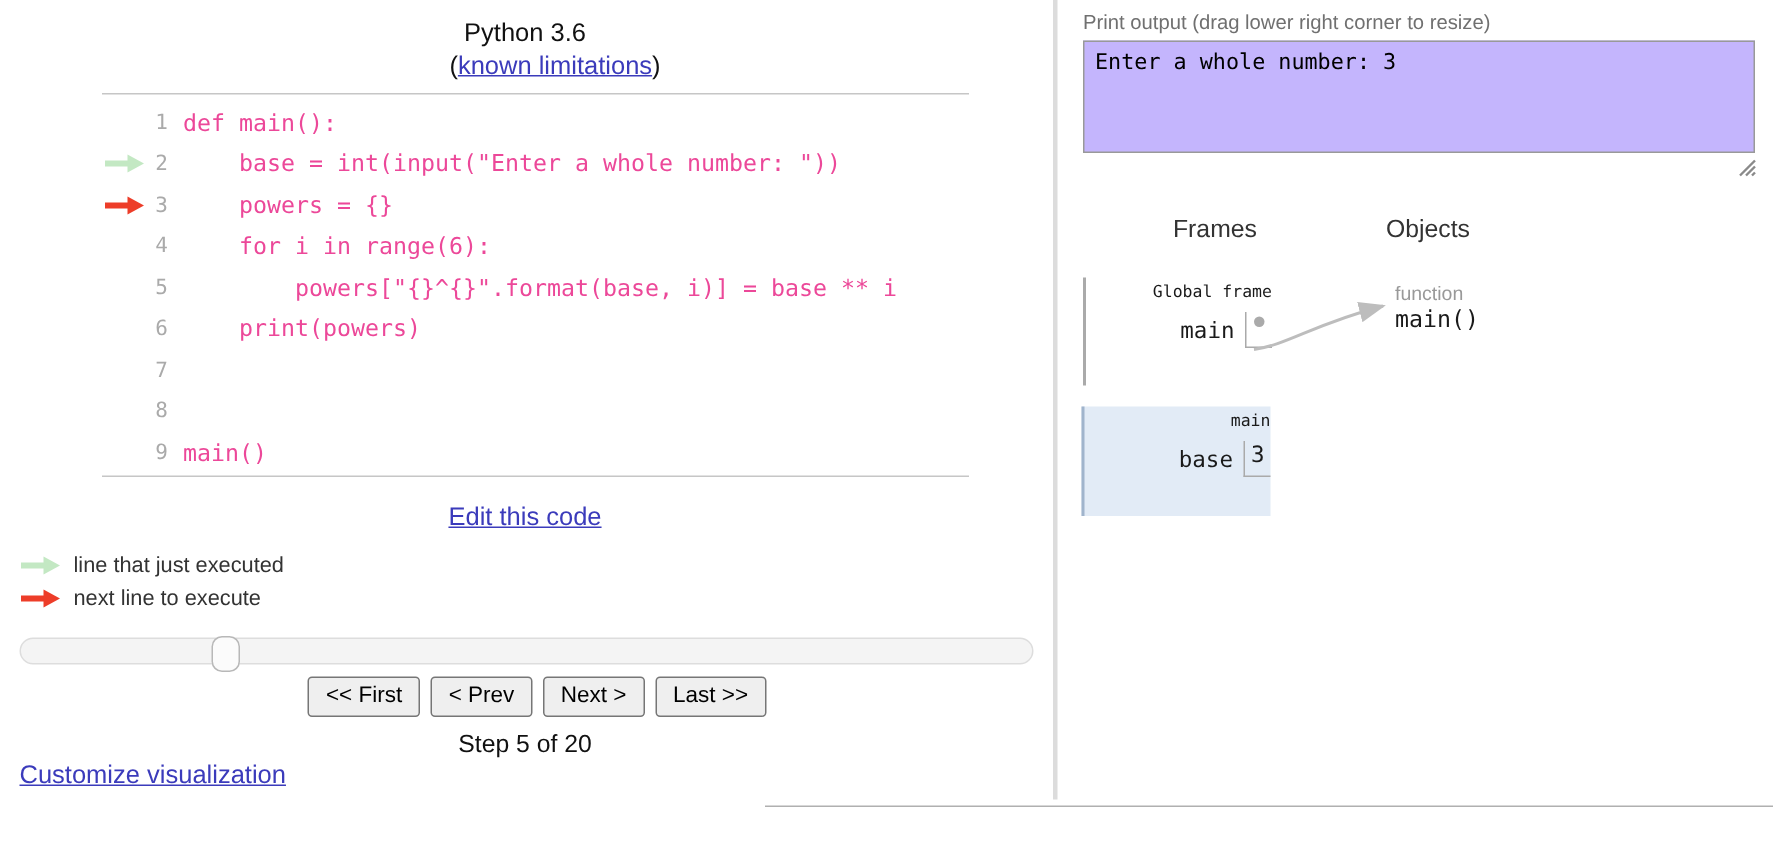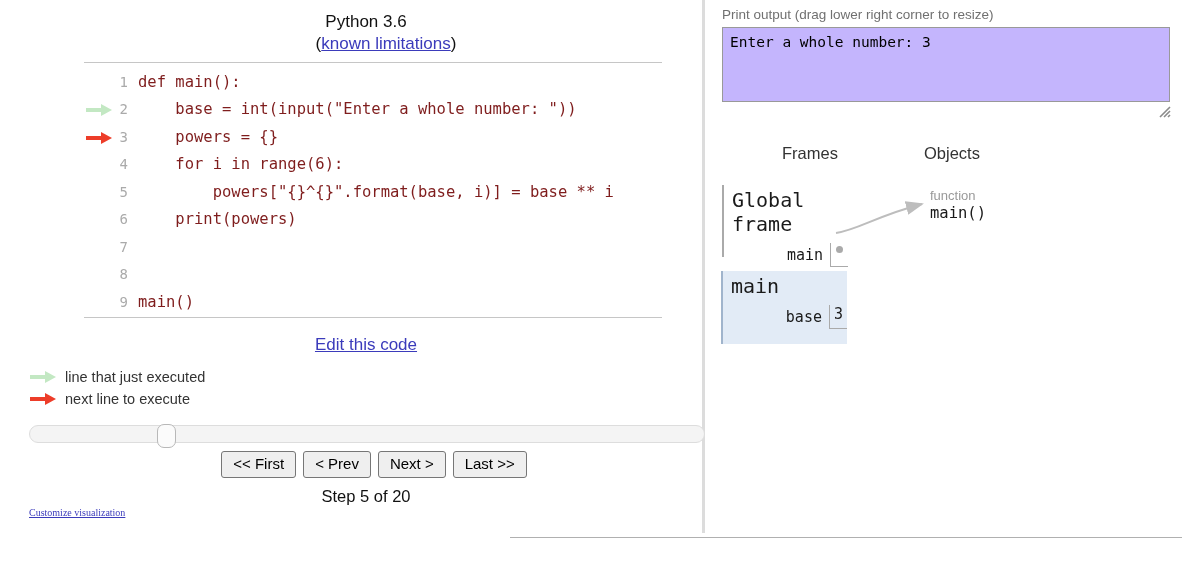--- a/index.html
+++ b/index.html
@@ -17,21 +17,21 @@
   .vdivider {
     position: absolute; left: 702px; top: 0; width: 3px; height: 533px;
     background: #dcdcdc;
   }
   .hdivider {
     position: absolute; left: 510px; top: 537px; width: 672px; height: 1px;
     background: #b0b0b0;
   }
 
   
-  .left-pane { position: absolute; left: 16px; top: 0; width: 702px; height: 565px; }
+  .left-pane { position: absolute; left: 0; top: 0; width: 702px; height: 565px; }
 
   .py-title {
     position: absolute; left: 0; top: 11px; width: 700px;
     text-align: center; font-size: 17px; color: #111; line-height: 22px;
   }
   .py-limits {
     position: absolute; left: 0; top: 33px; width: 700px;
     text-align: center; font-size: 17px; color: #111; line-height: 22px; padding-left: 40px;
   }
   .py-limits a { color: #3b3bbb; text-decoration: underline; }
@@ -56,21 +56,21 @@
     width: 100px; text-align: right; padding-right: 4px;
     position: relative; height: 27.5px;
   }
   td.lineno-cell {
     width: 22px; text-align: right; padding-right: 10px;
     font-family: "DejaVu Sans Mono", monospace; font-size: 14px;
     color: #aaaaaa;
   }
   td.codeline-cell {
     font-family: "DejaVu Sans Mono", monospace; font-size: 15.5px;
-    color: #7f1d1d; white-space: pre;
+    color: #ec4899; white-space: pre;
   }
 
   
   .exec-arrow { display: inline-block; position: relative; width: 26px; height: 12px;
                 vertical-align: middle; }
   .exec-arrow .shaft { position: absolute; left: 0; top: 4px; width: 17px; height: 4px; }
   .exec-arrow .head {
     position: absolute; left: 15px; top: 0; width: 0; height: 0;
     border-top: 6px solid transparent; border-bottom: 6px solid transparent;
   }
@@ -109,21 +109,21 @@
     background: #efefef; color: #000;
     border: 1px solid #767676; border-radius: 3px;
     cursor: pointer; line-height: 18px;
   }
 
   .step-counter {
     position: absolute; left: 0; top: 487px; width: 700px;
     text-align: center; font-size: 16.5px; color: #111;
   }
 
-  .customize-link { position: absolute; left: 13px; top: 507px; font-size: 10px; font-family: Liberation Serif, serif; }
+  .customize-link { position: absolute; left: 13px; top: 507px; font-size: 17px; }
   .customize-link a { color: #3b3bbb; text-decoration: underline; }
 
   
   .right-pane { position: absolute; left: 702px; top: 0; width: 392px; height: 565px; }
 
   .print-output-label {
     position: absolute; left: 20px; top: 7px; font-size: 13.5px; color: #707070;
   }
   .print-output-box {
     position: absolute; left: 20px; top: 27px; width: 448px; height: 75px;
@@ -141,22 +141,22 @@
   }
   .col-head-frames { left: 80px; top: 144px; }
   .col-head-objects { left: 222px; top: 144px; }
 
   
   .global-frame {
     position: absolute; left: 20px; top: 185px; width: 126px; height: 72px;
     border-left: 2px solid #aaaaaa;
   }
   .frame-title {
-    font-family: "DejaVu Sans Mono", monospace; font-size: 20px;
-    color: #1a1a1a; padding: 3px 0 0 8px;
+    font-family: "DejaVu Sans Mono", monospace; font-size: 11px;
+    color: #1a1a1a; padding: 3px 0 0 8px; text-align: right;
   }
   .var-row {
     display: flex; align-items: center; justify-content: flex-end;
     margin-top: 7px; padding-right: 0px;
   }
   .var-name {
     font-family: "DejaVu Sans Mono", monospace; font-size: 15px; color: #1a1a1a;
     margin-right: 7px;
   }
   .var-value-cell {

